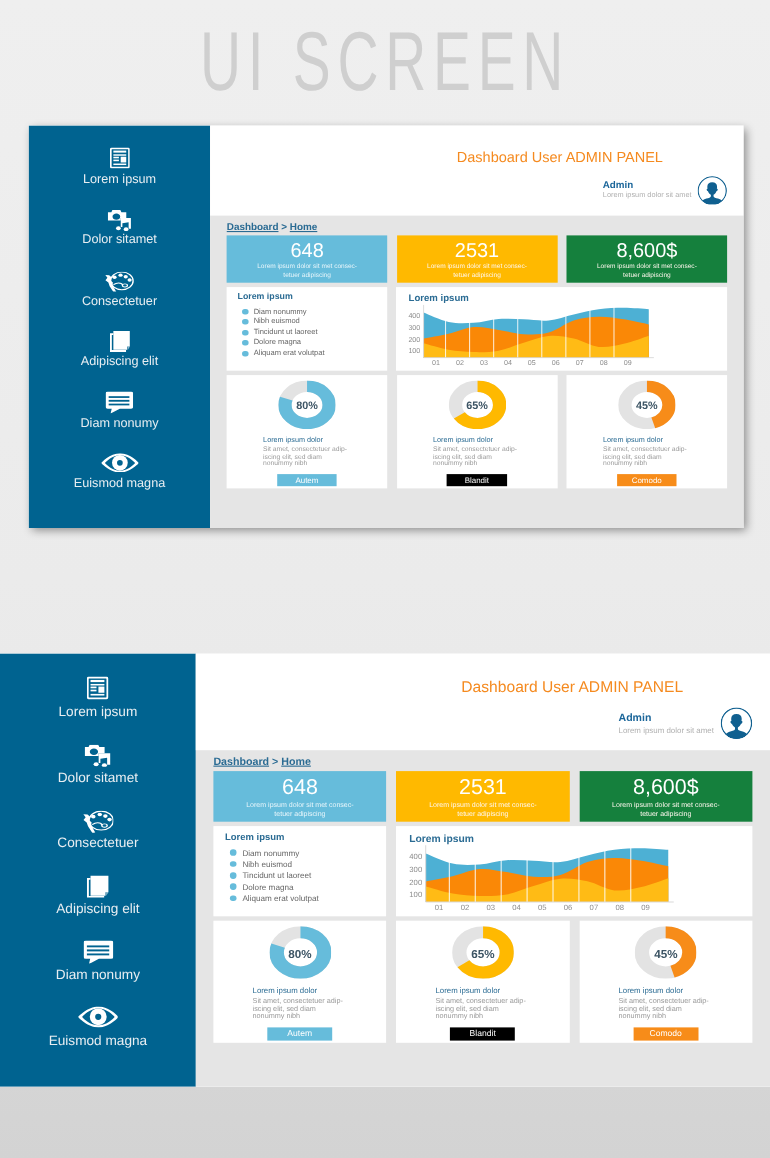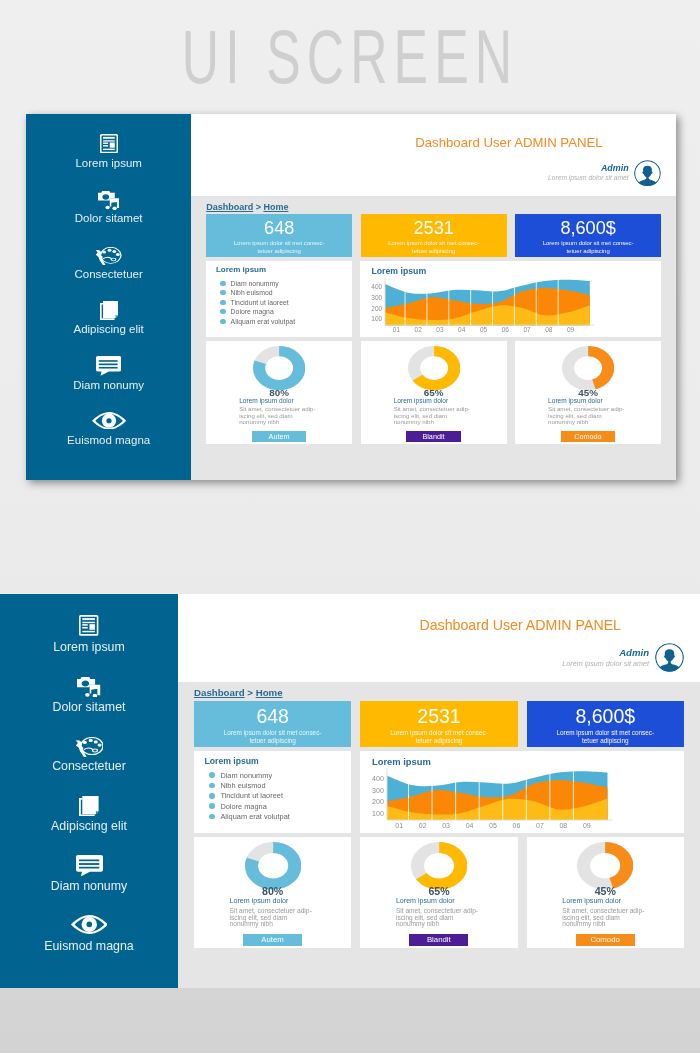--- a/index.html
+++ b/index.html
@@ -21,58 +21,58 @@
              align-items:center; }
   .nav-item { display:flex; flex-direction:column; align-items:center; color:#e8eef2; flex:0 0 auto; }
   .nav-icon { display:flex; align-items:flex-start; justify-content:center; flex:0 0 auto; }
   .nav-icon svg { display:block; fill:#fff; }
   .nav-label { white-space:nowrap; }
 
   .content { flex:1 1 auto; display:flex; flex-direction:column; background:#e5e5e5; min-width:0; }
   .topbar { background:#fff; position:relative; flex:0 0 auto; }
   .brandtitle { color:#f58a1f; font-weight:400; position:absolute; }
   .userbox { position:absolute; display:flex; align-items:center; }
-  .usertexts { text-align:right;font-style:italic; }
+  .usertexts { text-align:left; }
   .uname { color:#1a6599; font-weight:bold; }
   .usub { color:#b0b0b0; }
   .avatar { border-radius:50%; background:#fff; overflow:hidden; position:relative;
             display:flex; align-items:flex-end; justify-content:center; flex:0 0 auto; }
   .avatar svg { position:absolute; left:0; top:0; width:100%; height:100%; }
 
   .crumbbar { flex:0 0 auto; }
   .crumb { color:#2a6b93; text-decoration:underline; white-space:nowrap; font-weight:600; }
   .sep { text-decoration:none; color:#2a6b93; font-weight:600; }
 
   .statrow { display:flex; flex:0 0 auto; }
   .stat { flex:1 1 0; text-align:center; color:#fff; display:flex; flex-direction:column;
           align-items:center; justify-content:flex-start; }
   .stat .big { font-weight:400; color:#fff; }
   .stat .sub { color:#fff7ee; line-height:1.25; }
   .stat.s1 { background:#66bcdb; }
   .stat.s2 { background:#ffb900; }
-  .stat.s3 { background:#1d4ed8; }
+  .stat.s3 { background:#15803d; }
   .stat.s1 .sub { color:#e8f6fb; }
 
   .midrow { display:flex; flex:0 0 auto; }
   .card { background:#fff; }
   .card-h { color:#2a6b93; font-weight:bold; }
   .lst { list-style:none; }
   .lst li { display:flex; align-items:center; color:#666; }
   .dot { border-radius:50%; background:#66bcdb; flex:0 0 auto; }
 
   .botrow { display:flex; flex:0 0 auto; }
   .dcard { background:#fff; display:flex; flex-direction:column; align-items:center; position:relative; overflow:hidden; }
   .dtitle { color:#2a6b93; font-weight:normal; }
   .dtext { color:#9a9a9a; text-align:left; line-height:1.02; }
   .dblock { align-self:flex-start; }
   .dwrap { position:relative; display:flex; align-items:center; justify-content:center; }
-  .pcttext { position:absolute; left:50%; top:53%; transform:translate(-50%,-50%);margin-top:23px; }
+  .pcttext { position:absolute; left:50%; top:53%; transform:translate(-50%,-50%); }
   .dbtn { color:#fff; text-align:center; align-self:flex-start; }
   .dbtn.b1 { background:#66bcdb; }
-  .dbtn.b2 { background:#4c1d95; }
+  .dbtn.b2 { background:#000000; }
   .dbtn.b3 { background:#f78c19; }
   .pcttext { font-weight:bold; }
   .chartbox { position:relative; }
 </style>
 </head>
 <body>
 
 <div class="page-title">UI SCREEN</div>
 
 <div class="panel" id="panel-top">

